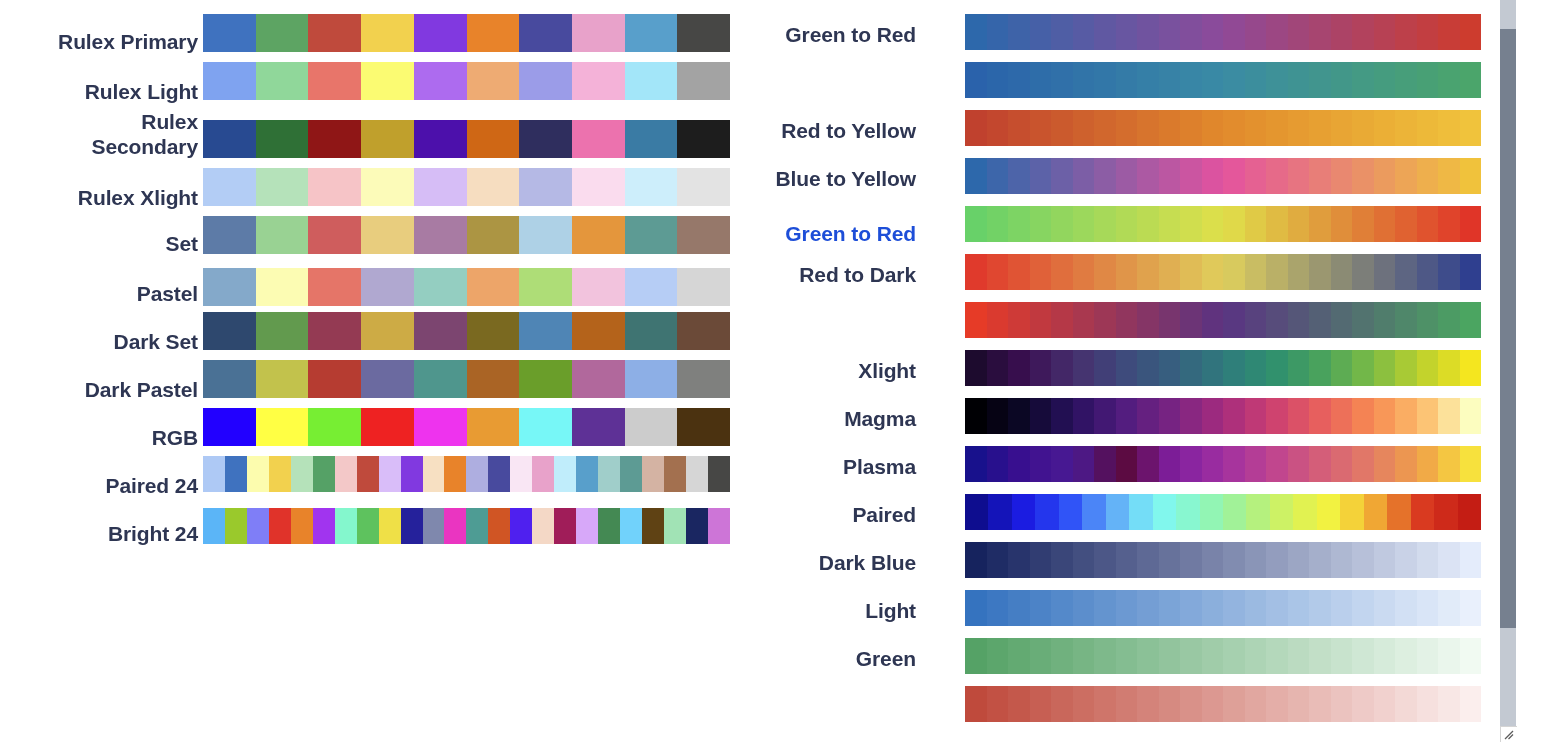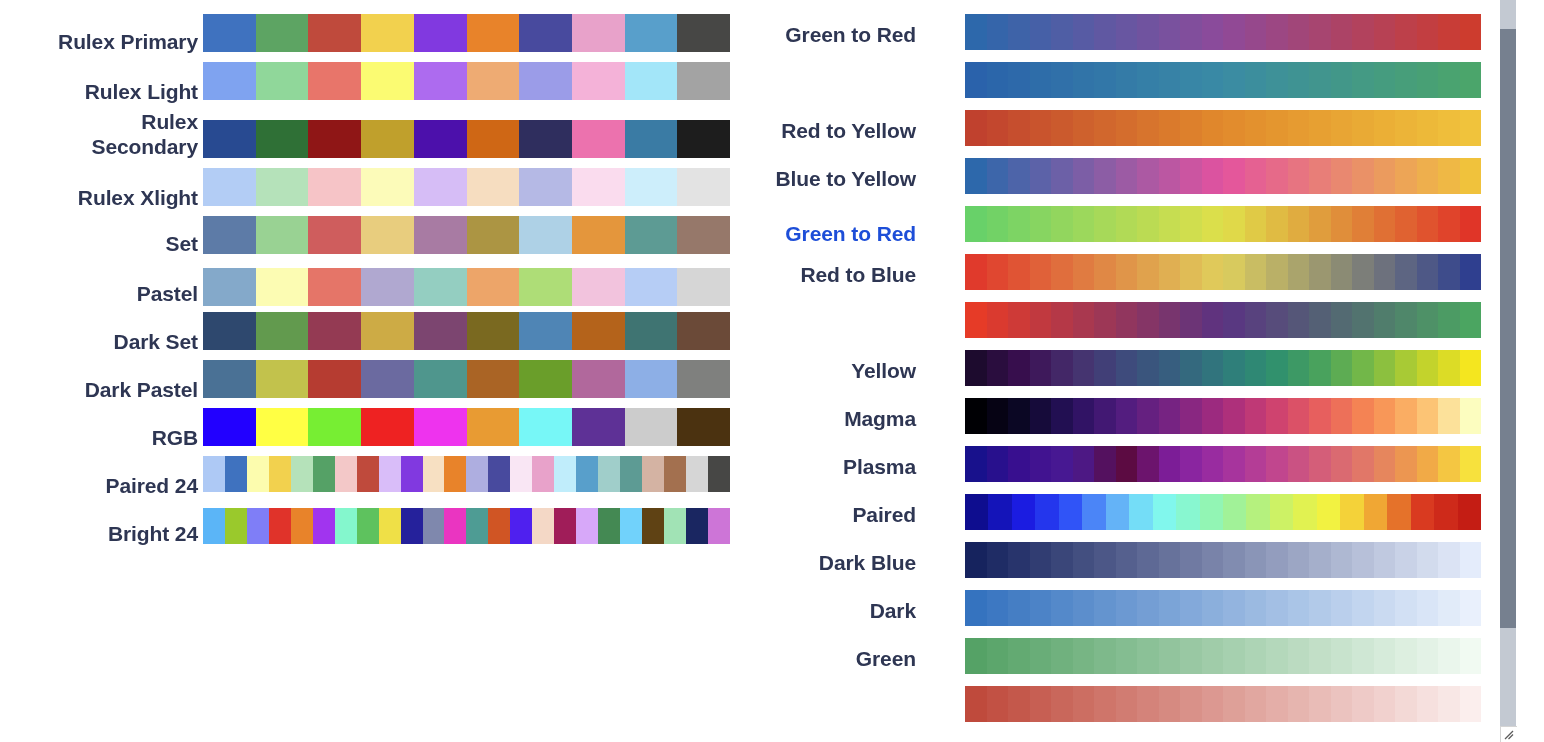--- a/index.html
+++ b/index.html
@@ -422,21 +422,21 @@
         <div class="swatch" title="#e0ac40" style="background: rgb(224, 172, 64);"></div>
         <div class="swatch" title="#e09d3d" style="background: rgb(224, 157, 61);"></div>
         <div class="swatch" title="#e08e3a" style="background: rgb(224, 142, 58);"></div>
         <div class="swatch" title="#e07f37" style="background: rgb(224, 127, 55);"></div>
         <div class="swatch" title="#e07034" style="background: rgb(224, 112, 52);"></div>
         <div class="swatch" title="#e06231" style="background: rgb(224, 98, 49);"></div>
         <div class="swatch" title="#e0532e" style="background: rgb(224, 83, 46);"></div>
         <div class="swatch" title="#e0442b" style="background: rgb(224, 68, 43);"></div>
         <div class="swatch" title="#e03528" style="background: rgb(224, 53, 40);"></div>
       </div>
-      <div class="plabel" style="top: 263px; color: rgb(46, 54, 83);">Red to Blue</div>
+      <div class="plabel" style="top: 263px; color: rgb(46, 54, 83);">Red to Dark</div>
       <div class="swatchbar" style="top: 254px; height: 36px;">
         <div class="swatch" title="#e03a2c" style="background: rgb(224, 58, 44);"></div>
         <div class="swatch" title="#e04730" style="background: rgb(224, 71, 48);"></div>
         <div class="swatch" title="#e05434" style="background: rgb(224, 84, 52);"></div>
         <div class="swatch" title="#e06139" style="background: rgb(224, 97, 57);"></div>
         <div class="swatch" title="#e06e3d" style="background: rgb(224, 110, 61);"></div>
         <div class="swatch" title="#e07b41" style="background: rgb(224, 123, 65);"></div>
         <div class="swatch" title="#e08845" style="background: rgb(224, 136, 69);"></div>
         <div class="swatch" title="#e09549" style="background: rgb(224, 149, 73);"></div>
         <div class="swatch" title="#e0a24d" style="background: rgb(224, 162, 77);"></div>
@@ -475,21 +475,21 @@
         <div class="swatch" title="#555678" style="background: rgb(85, 86, 120);"></div>
         <div class="swatch" title="#546075" style="background: rgb(84, 96, 117);"></div>
         <div class="swatch" title="#536a72" style="background: rgb(83, 106, 114);"></div>
         <div class="swatch" title="#52736f" style="background: rgb(82, 115, 111);"></div>
         <div class="swatch" title="#507d6c" style="background: rgb(80, 125, 108);"></div>
         <div class="swatch" title="#4f876a" style="background: rgb(79, 135, 106);"></div>
         <div class="swatch" title="#4e9167" style="background: rgb(78, 145, 103);"></div>
         <div class="swatch" title="#4c9b64" style="background: rgb(76, 155, 100);"></div>
         <div class="swatch" title="#4ba561" style="background: rgb(75, 165, 97);"></div>
       </div>
-      <div class="plabel" style="top: 359px; color: rgb(46, 54, 83);">Yellow</div>
+      <div class="plabel" style="top: 359px; color: rgb(46, 54, 83);">Xlight</div>
       <div class="swatchbar" style="top: 350px; height: 36px;">
         <div class="swatch" title="#1d0b2e" style="background: rgb(29, 11, 46);"></div>
         <div class="swatch" title="#2a0d3e" style="background: rgb(42, 13, 62);"></div>
         <div class="swatch" title="#370e4d" style="background: rgb(55, 14, 77);"></div>
         <div class="swatch" title="#3e195b" style="background: rgb(62, 25, 91);"></div>
         <div class="swatch" title="#432767" style="background: rgb(67, 39, 103);"></div>
         <div class="swatch" title="#453470" style="background: rgb(69, 52, 112);"></div>
         <div class="swatch" title="#413f77" style="background: rgb(65, 63, 119);"></div>
         <div class="swatch" title="#3e4b7c" style="background: rgb(62, 75, 124);"></div>
         <div class="swatch" title="#3a557d" style="background: rgb(58, 85, 125);"></div>
@@ -608,21 +608,21 @@
         <div class="swatch" title="#9ca6c4" style="background: rgb(156, 166, 196);"></div>
         <div class="swatch" title="#a5afcb" style="background: rgb(165, 175, 203);"></div>
         <div class="swatch" title="#aeb8d2" style="background: rgb(174, 184, 210);"></div>
         <div class="swatch" title="#b7c0d9" style="background: rgb(183, 192, 217);"></div>
         <div class="swatch" title="#c0c9e0" style="background: rgb(192, 201, 224);"></div>
         <div class="swatch" title="#c9d2e7" style="background: rgb(201, 210, 231);"></div>
         <div class="swatch" title="#d2dbed" style="background: rgb(210, 219, 237);"></div>
         <div class="swatch" title="#dbe3f4" style="background: rgb(219, 227, 244);"></div>
         <div class="swatch" title="#e4ecfb" style="background: rgb(228, 236, 251);"></div>
       </div>
-      <div class="plabel" style="top: 599px; color: rgb(46, 54, 83);">Dark</div>
+      <div class="plabel" style="top: 599px; color: rgb(46, 54, 83);">Light</div>
       <div class="swatchbar" style="top: 590px; height: 36px;">
         <div class="swatch" title="#3573bf" style="background: rgb(53, 115, 191);"></div>
         <div class="swatch" title="#3d78c2" style="background: rgb(61, 120, 194);"></div>
         <div class="swatch" title="#457ec4" style="background: rgb(69, 126, 196);"></div>
         <div class="swatch" title="#4c83c7" style="background: rgb(76, 131, 199);"></div>
         <div class="swatch" title="#5489ca" style="background: rgb(84, 137, 202);"></div>
         <div class="swatch" title="#5c8ecc" style="background: rgb(92, 142, 204);"></div>
         <div class="swatch" title="#6494cf" style="background: rgb(100, 148, 207);"></div>
         <div class="swatch" title="#6c99d2" style="background: rgb(108, 153, 210);"></div>
         <div class="swatch" title="#749ed4" style="background: rgb(116, 158, 212);"></div>

